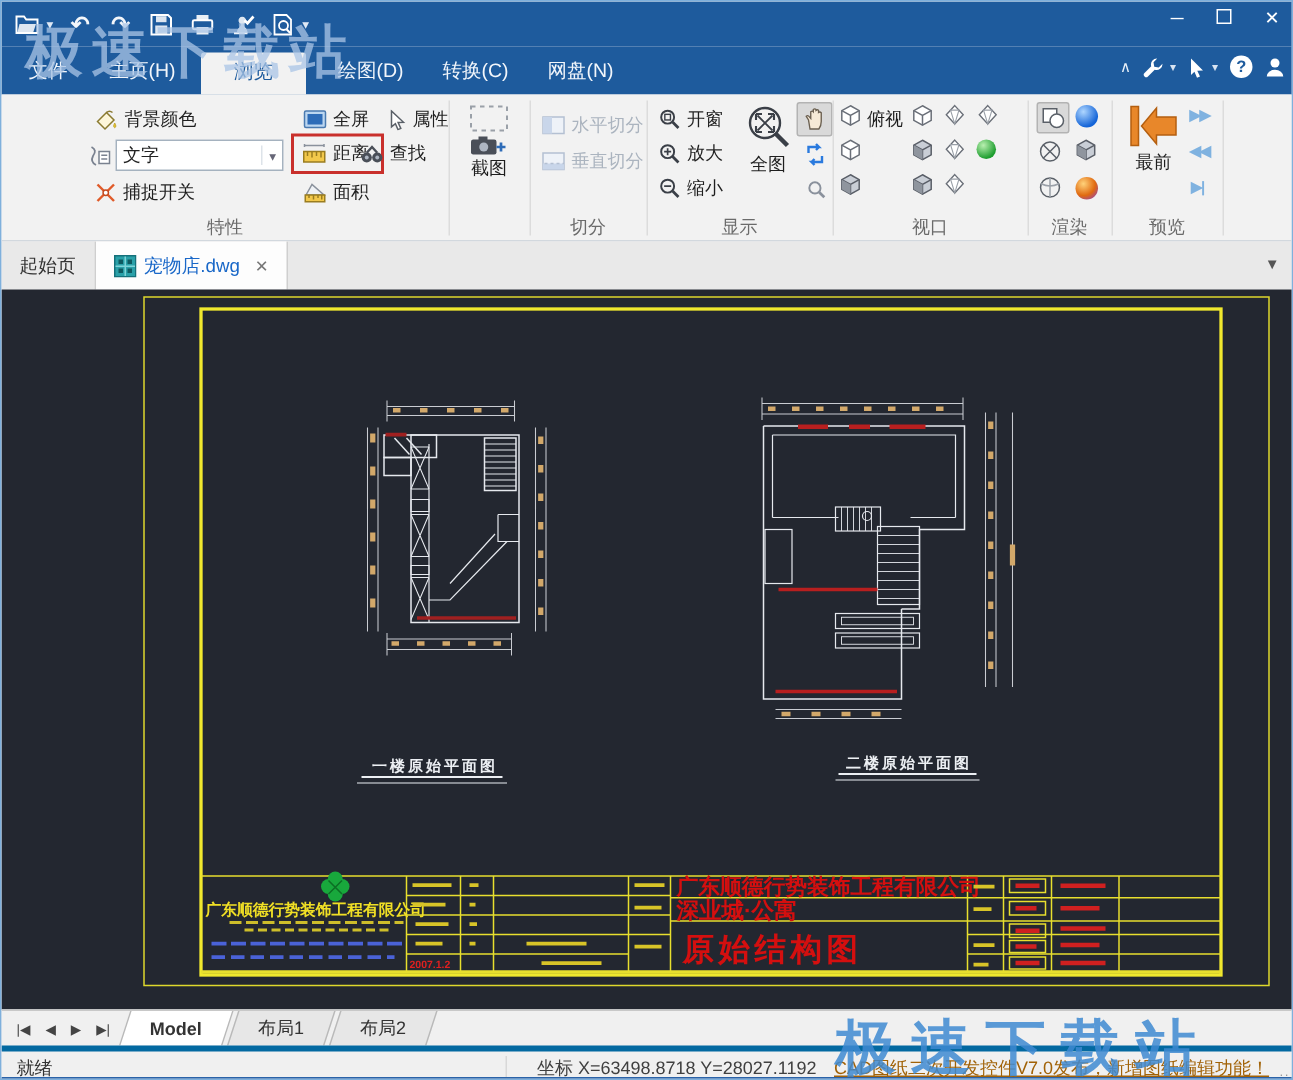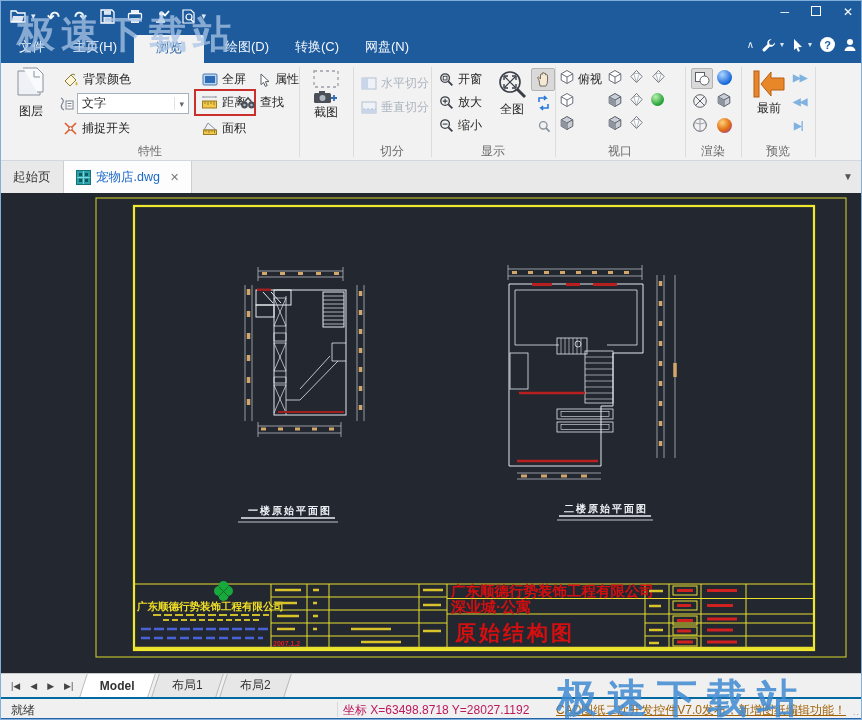--- a/index.html
+++ b/index.html
@@ -53,24 +53,24 @@
   .canvas{position:absolute;left:0;top:192px;width:862px;height:480px;background:#232730;}
   
   .modelbar{position:absolute;left:0;top:672px;width:862px;height:24px;background:#f0f0f0;border-top:1px solid #c8c8c8;
             display:flex;align-items:stretch;font-size:12px;color:#333;}
   .navbtns{display:flex;align-items:center;gap:10px;padding:0 10px;color:#444;font-size:9px;}
   .mtab{position:relative;padding:0 16px;display:flex;align-items:center;border-right:1px solid #b9b9b9;
         transform:skewX(-18deg);background:#e7e7e7;margin-right:3px;border-left:1px solid #b9b9b9;}
   .mtab>span{transform:skewX(18deg);}
   .mtab.active{background:#fff;font-weight:bold;}
   
-  .statusbar{position:absolute;left:0;top:696px;width:862px;height:21px;background:#f0f0f0;border-top:2px solid #0369a1;
+  .statusbar{position:absolute;left:0;top:696px;width:862px;height:21px;background:#f0f0f0;border-top:4px solid #0369a1;
              font-size:12px;color:#333;}
   .statusbar .ready{position:absolute;left:10px;top:3px;}
-  .statusbar .coords{position:absolute;left:342px;top:3px;color:#be185d;}
+  .statusbar .coords{position:absolute;left:357px;top:3px;color:#404040;}
   .statusbar .link{position:absolute;left:555px;top:3px;color:#a16207;text-decoration:underline;cursor:pointer;}
   .sdiv{position:absolute;top:3px;height:15px;width:1px;background:#d8d8d8;}
   .grip{position:absolute;right:3px;top:8px;color:#9a9a9a;font-size:9px;letter-spacing:1px;}
   .bottomstrip{position:absolute;left:0;top:717px;width:862px;height:3px;background:#2a62a8;}
   
   .wm{position:absolute;font-weight:bold;pointer-events:none;z-index:60;white-space:nowrap;}
   .wm.top{left:16px;top:8px;font-size:38px;letter-spacing:6px;color:#aac5e6;opacity:.75;}
   .wm.bottom{left:556px;top:670px;font-size:40px;letter-spacing:10px;color:#3f8ad2;opacity:.85;}
   svg{display:block;}
   .icon{flex:0 0 auto;display:flex;align-items:center;justify-content:center;}
@@ -176,30 +176,20 @@
         <svg width="14" height="14" viewBox="0 0 14 14">
             <circle cx="7" cy="4" r="3" fill="#fff"></circle>
             <path d="M1.5 13 a5.5 4.5 0 0 1 11 0 Z" fill="#fff"></path>
           </svg>
       </span>
     </div>
   </div>
 
   <div class="ribbon">
 
-    <div class="bigbtn" style="left:6px;top:4px;width:48px">
-      <span class="icon">
-        <svg width="34" height="36" viewBox="0 0 34 36">
-          <path d="M4 4 h16 l6 6 v18 H4 Z" fill="#eef1f5" stroke="#8a919c"></path>
-          <path d="M9 1 h14 l6 6 v18 h-6" fill="#f8fafc" stroke="#8a919c"></path>
-          <path d="M20 4 v6 h6" fill="none" stroke="#8a919c"></path>
-        </svg>
-      </span>
-      <span>图层</span>
-    </div>
 
     <div class="rbtn" style="left:62px;top:8px">
       <span class="icon">
         <svg width="16" height="16" viewBox="0 0 16 16">
             <path d="M2 9 L8 3 L13 8 L7 14 Z" fill="#fdf6da" stroke="#8a7a30"></path>
             <path d="M8 3 a3 3 0 0 1 4 0" fill="none" stroke="#8a7a30"></path>
             <path d="M13.5 10 q1.5 2.5 0 3.2 q-1.5-.7 0-3.2" fill="#e8c72e" stroke="#b89a20" stroke-width=".5"></path>
           </svg>
       </span>
       <span>背景颜色</span>

